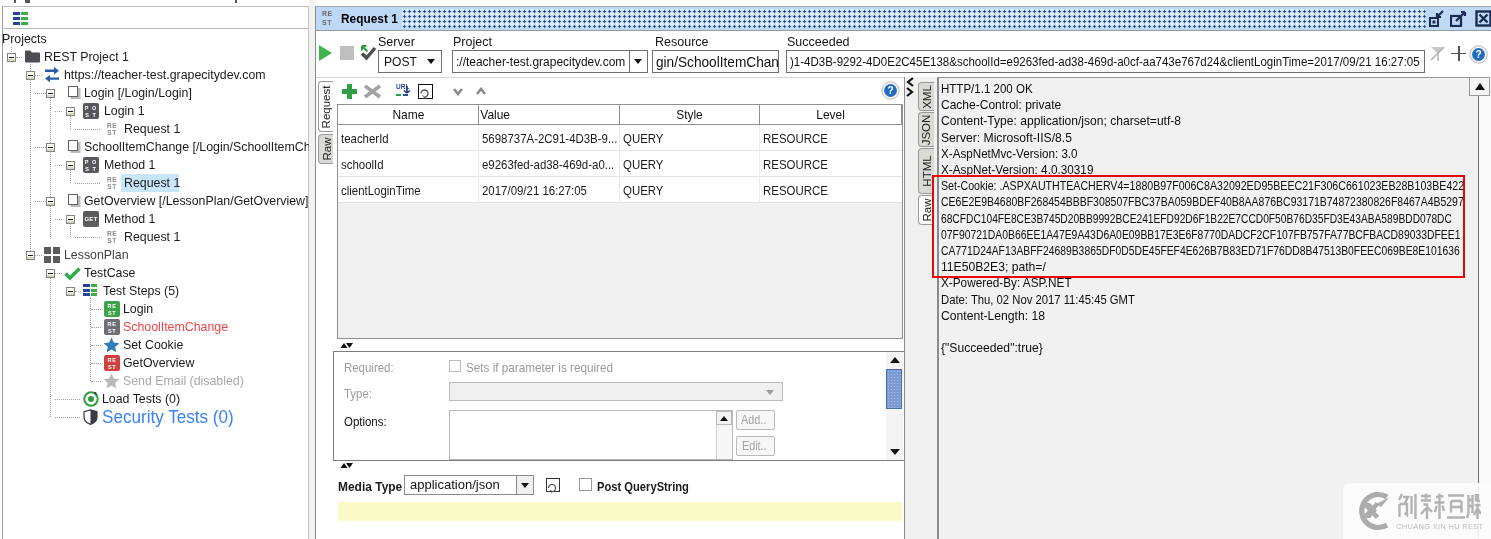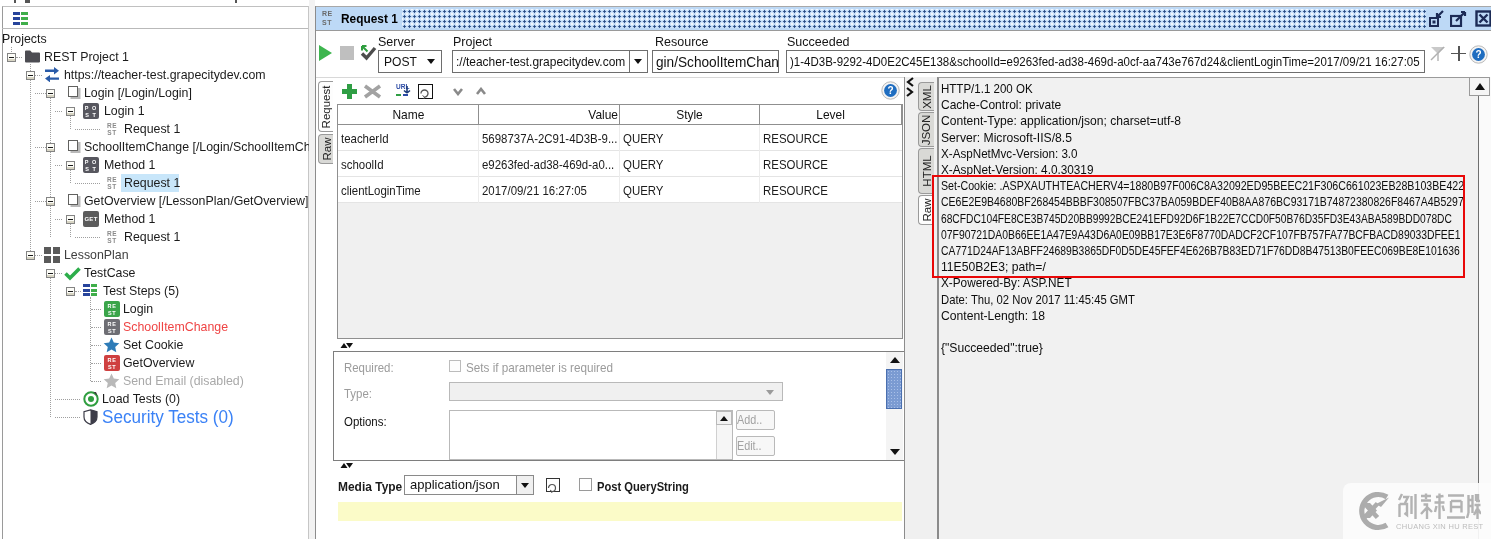--- a/index.html
+++ b/index.html
@@ -9,21 +9,21 @@
 .dotv{position:absolute;width:0;border-left:1px dotted #9f9f9f}
 .doth{position:absolute;height:0;border-top:1px dotted #9f9f9f}
 .exp{position:absolute;width:9px;height:9px;background:#fcfcf7;border:1px solid #848484;box-sizing:border-box;box-shadow:inset 0 -2px 0 #d8d5c4}
 .exp:after{content:"";position:absolute;left:1px;top:3px;width:5px;height:1px;background:#1a1a1a}
 .mi{position:absolute;width:16px;height:16px;border-radius:2px;color:#fff;font-weight:bold;text-align:center}
 .rest2{position:absolute;width:16px;height:16px;font-size:6.5px;font-weight:bold;color:#8b8b8b;line-height:7px;letter-spacing:.5px;text-align:center;padding-top:1px;box-sizing:border-box}
 .fld{position:absolute;background:#fff;border:1px solid #6e6e6e;box-sizing:border-box;font-size:13px;color:#111;line-height:20px;padding-left:5px;overflow:hidden;white-space:nowrap}
 .lbl{position:absolute;font-size:12.5px;color:#141414;white-space:nowrap}
 .vtab{position:absolute;display:flex;align-items:center;justify-content:center;border:1px solid #9a9a9a;border-right:none;border-radius:4px 0 0 4px;box-sizing:border-box;background:#d9d9d6}
 .vtab span{transform:rotate(-90deg);white-space:nowrap;font-size:11.5px;color:#222}
-.gbtn{position:absolute;background:#f7f7f7;border:1px solid #b9b9b9;border-radius:2px;color:#a2a2a2;font-size:12px;text-align:left;box-sizing:border-box}
+.gbtn{position:absolute;background:#f7f7f7;border:1px solid #b9b9b9;border-radius:2px;color:#a2a2a2;font-size:12px;text-align:center;box-sizing:border-box}
 .s86{display:inline-block;transform:scaleX(.86);transform-origin:0 50%;white-space:nowrap}
 .s91{display:inline-block;transform:scaleX(.91);transform-origin:0 50%;white-space:nowrap}
 .s92{display:inline-block;transform:scaleX(.92);transform-origin:0 50%;white-space:nowrap}
 .s95{display:inline-block;transform:scaleX(.95);transform-origin:0 50%;white-space:nowrap}
 .s88{display:inline-block;transform:scaleX(.88);transform-origin:0 50%;white-space:nowrap}
 .s90{display:inline-block;transform:scaleX(.90);transform-origin:0 50%;white-space:nowrap}
 .s93{display:inline-block;transform:scaleX(.93);transform-origin:0 50%;white-space:nowrap}
 .sc{display:inline-block;transform:scaleX(.88);transform-origin:50% 50%;white-space:nowrap}
 </style></head><body>
 
@@ -228,21 +228,21 @@
     <path d="M1 7 L5 2 L9 7" stroke="#8a8a8a" stroke-width="2.6" fill="none"></path>
   </svg>
 <svg class="a" style="left:881px;top:81px" width="19" height="19" viewBox="0 0 19 19">
     <circle cx="9.5" cy="9.5" r="8.7" fill="#f4f4f4" stroke="#b9b9b9" stroke-width="1"></circle>
     <circle cx="9.5" cy="9.5" r="6.4" fill="#1f6dc0"></circle>
     <text x="9.5" y="13" font-size="10" font-weight="bold" fill="#fff" text-anchor="middle" font-family="Liberation Sans">?</text>
   </svg>
 <div class="a" style="left:337px;top:104px;width:566px;height:235px;border:1px solid #8f8f8f;background:#f0f0f0;box-sizing:border-box"></div>
 <div class="a" style="left:338px;top:105px;width:564px;height:20px;background:#fff;border-bottom:1px solid #8f8f8f;box-sizing:border-box"></div>
 <div class="a" style="left:338px;top:105px;width:141px;height:19px;border-right:1px solid #8f8f8f;box-sizing:border-box;text-align:center;font-size:13px;line-height:19px;color:#111"><span class="sc" style="transform:scaleX(.92)">Name</span></div>
-<div class="a" style="left:479px;top:105px;width:141px;height:19px;border-right:1px solid #8f8f8f;box-sizing:border-box;text-align:right;font-size:13px;line-height:19px;color:#111"><span class="sc" style="transform:scaleX(.92)">Value</span></div>
+<div class="a" style="left:479px;top:105px;width:141px;height:19px;border-right:1px solid #8f8f8f;box-sizing:border-box;text-align:left;font-size:13px;line-height:19px;color:#111"><span class="sc" style="transform:scaleX(.92)">Value</span></div>
 <div class="a" style="left:620px;top:105px;width:140px;height:19px;border-right:1px solid #8f8f8f;box-sizing:border-box;text-align:center;font-size:13px;line-height:19px;color:#111"><span class="sc" style="transform:scaleX(.92)">Style</span></div>
 <div class="a" style="left:760px;top:105px;width:142px;height:19px;border-right:1px solid #8f8f8f;box-sizing:border-box;text-align:center;font-size:13px;line-height:19px;color:#111"><span class="sc" style="transform:scaleX(.92)">Level</span></div>
 <div class="a" style="left:338px;top:125px;width:564px;height:26px;background:#fff;border-bottom:1px solid #e4e4e4;box-sizing:border-box"></div>
 <div class="tx" style="left:341px;top:131px;font-size:13px"><span class="s88">teacherId</span></div>
 <div class="tx" style="left:482px;top:131px;font-size:13px"><span class="s88">5698737A-2C91-4D3B-9...</span></div>
 <div class="tx" style="left:623px;top:131px;font-size:13px"><span class="s88">QUERY</span></div>
 <div class="tx" style="left:763px;top:131px;font-size:13px"><span class="s88">RESOURCE</span></div>
 <div class="a" style="left:338px;top:151px;width:564px;height:26px;background:#fff;border-bottom:1px solid #e4e4e4;box-sizing:border-box"></div>
 <div class="tx" style="left:341px;top:157px;font-size:13px"><span class="s88">schoolId</span></div>
 <div class="tx" style="left:482px;top:157px;font-size:13px"><span class="s88">e9263fed-ad38-469d-a0...</span></div>

